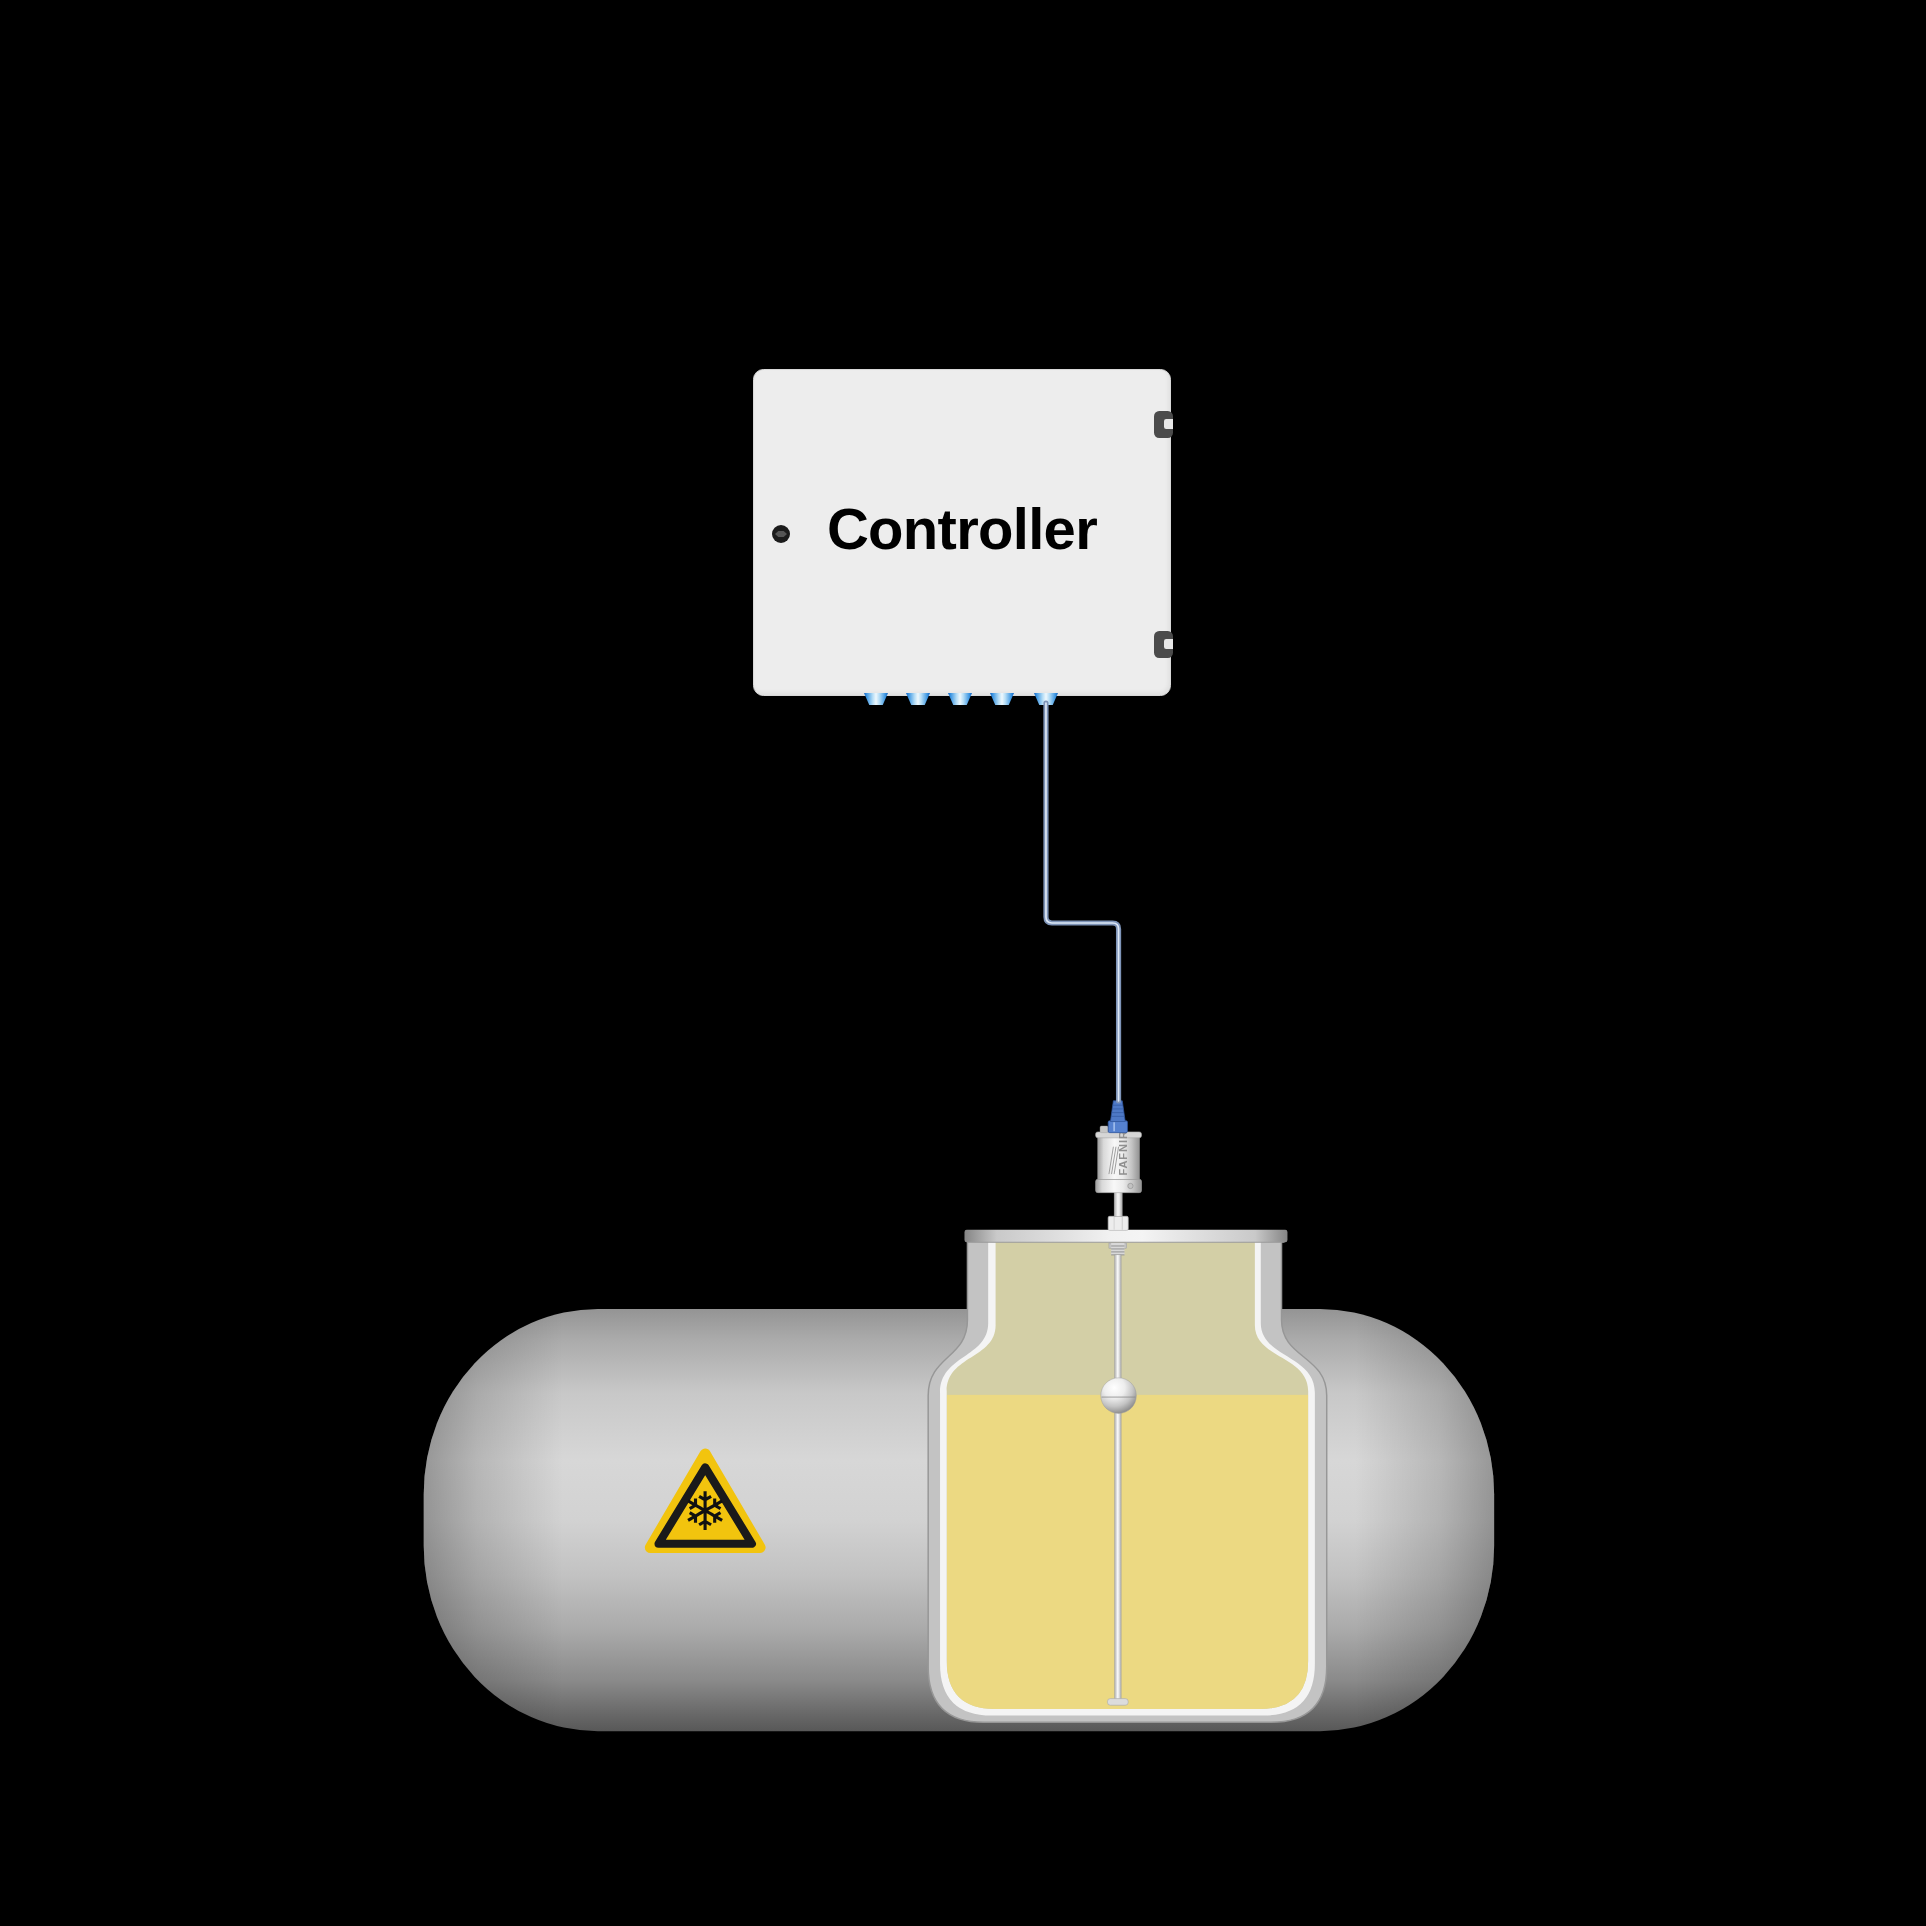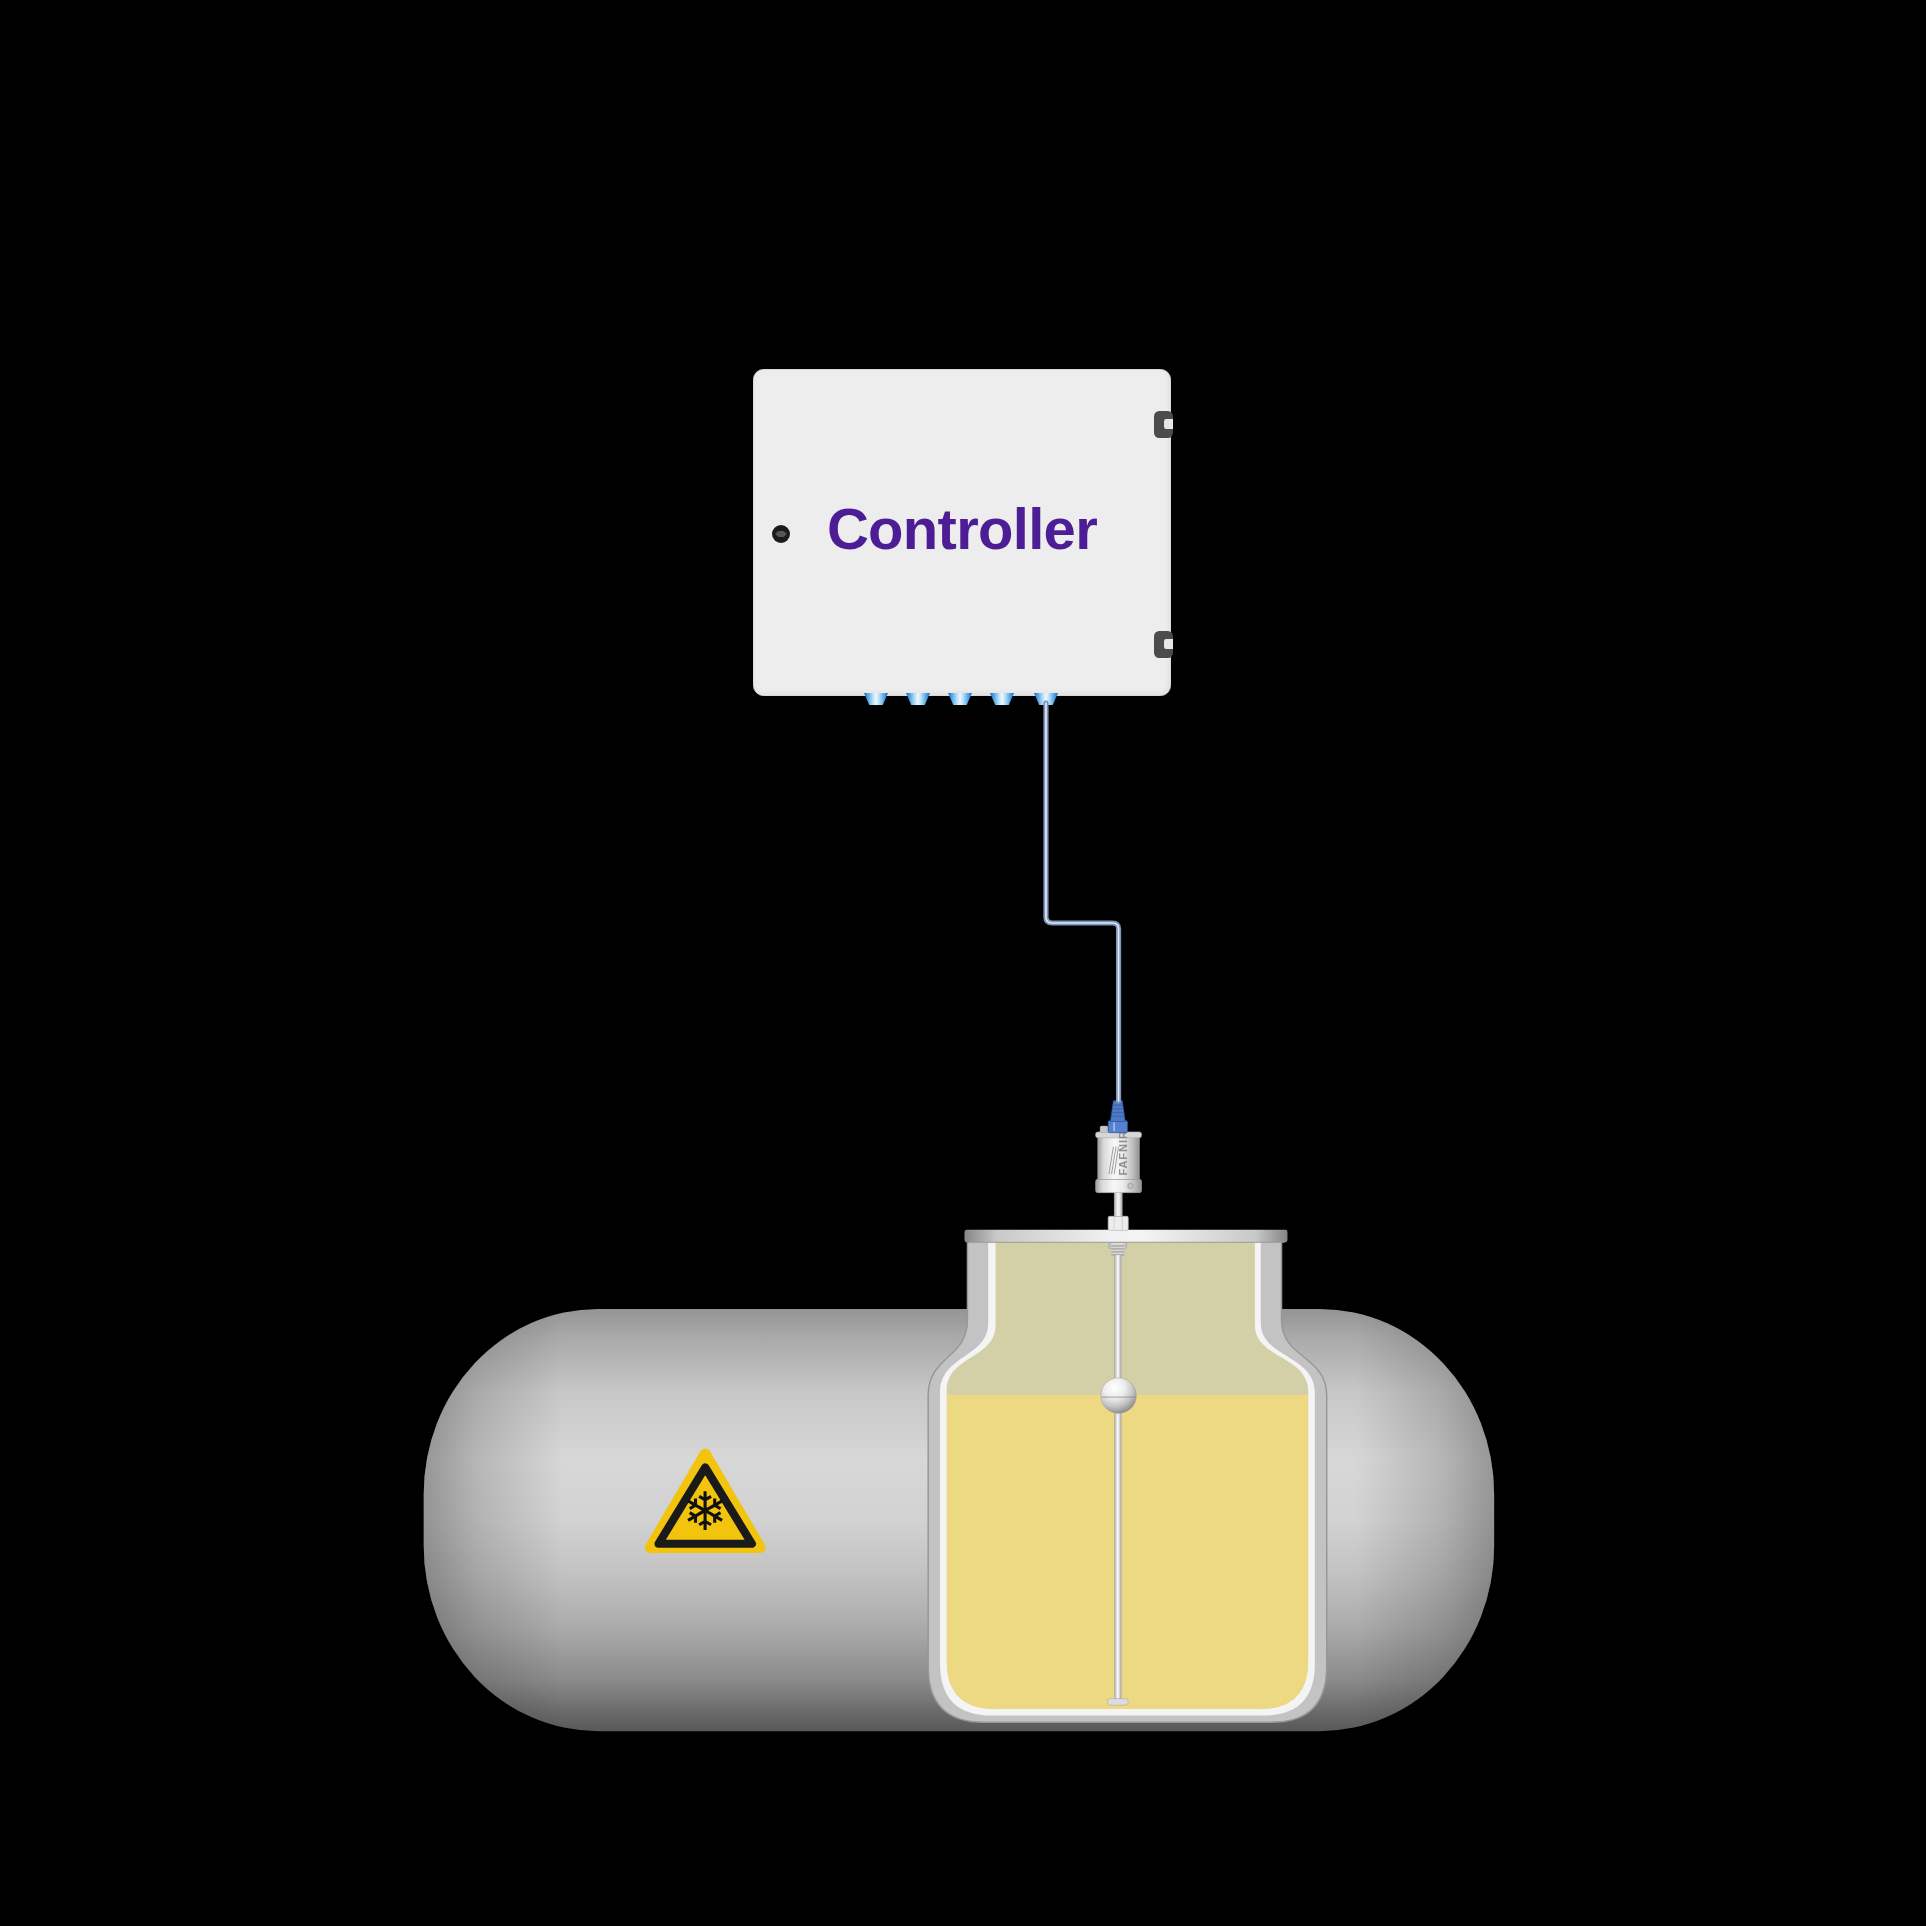--- a/index.html
+++ b/index.html
@@ -5,21 +5,21 @@
   html,body{margin:0;padding:0;background:#000;}
   .canvas{position:relative;width:1926px;height:1926px;background:#000;overflow:hidden;
           font-family:"Liberation Sans",sans-serif;}
 
   
   .controller{position:absolute;left:753px;top:369px;width:416px;height:325px;
               background:#ededed;border:0.7px solid #d9d9d9;border-radius:10.4px;
               box-shadow:inset -1.5px -2.2px 4.4px rgba(0,0,0,.06);}
   .controller-label{position:absolute;left:0;right:0;top:130px;text-align:center;
               font-size:58px;font-weight:bold;letter-spacing:-0.7px;line-height:1;
-              color:#4c1d95;}
+              color:#000000;}
   .knob{position:absolute;left:18px;top:155px;width:18px;height:18px;border-radius:50%;
               background:#1b1b1b;}
   .knob-cam{position:absolute;left:3px;top:6px;width:12px;height:6px;background:#555;
               clip-path:polygon(0 50%,28% 0,72% 0,100% 50%,72% 100%,28% 100%);}
   .hinge{position:absolute;left:400px;width:19px;height:27px;background:#4b4b4b;
               border-radius:5.2px;}
   .hinge-top{top:41px;}
   .hinge-bottom{top:261px;}
   .hinge-notch{position:absolute;right:0;top:8.1px;width:9px;height:10.4px;background:#e7e7e7;
               border-radius:2.2px 0 0 2.2px;}

